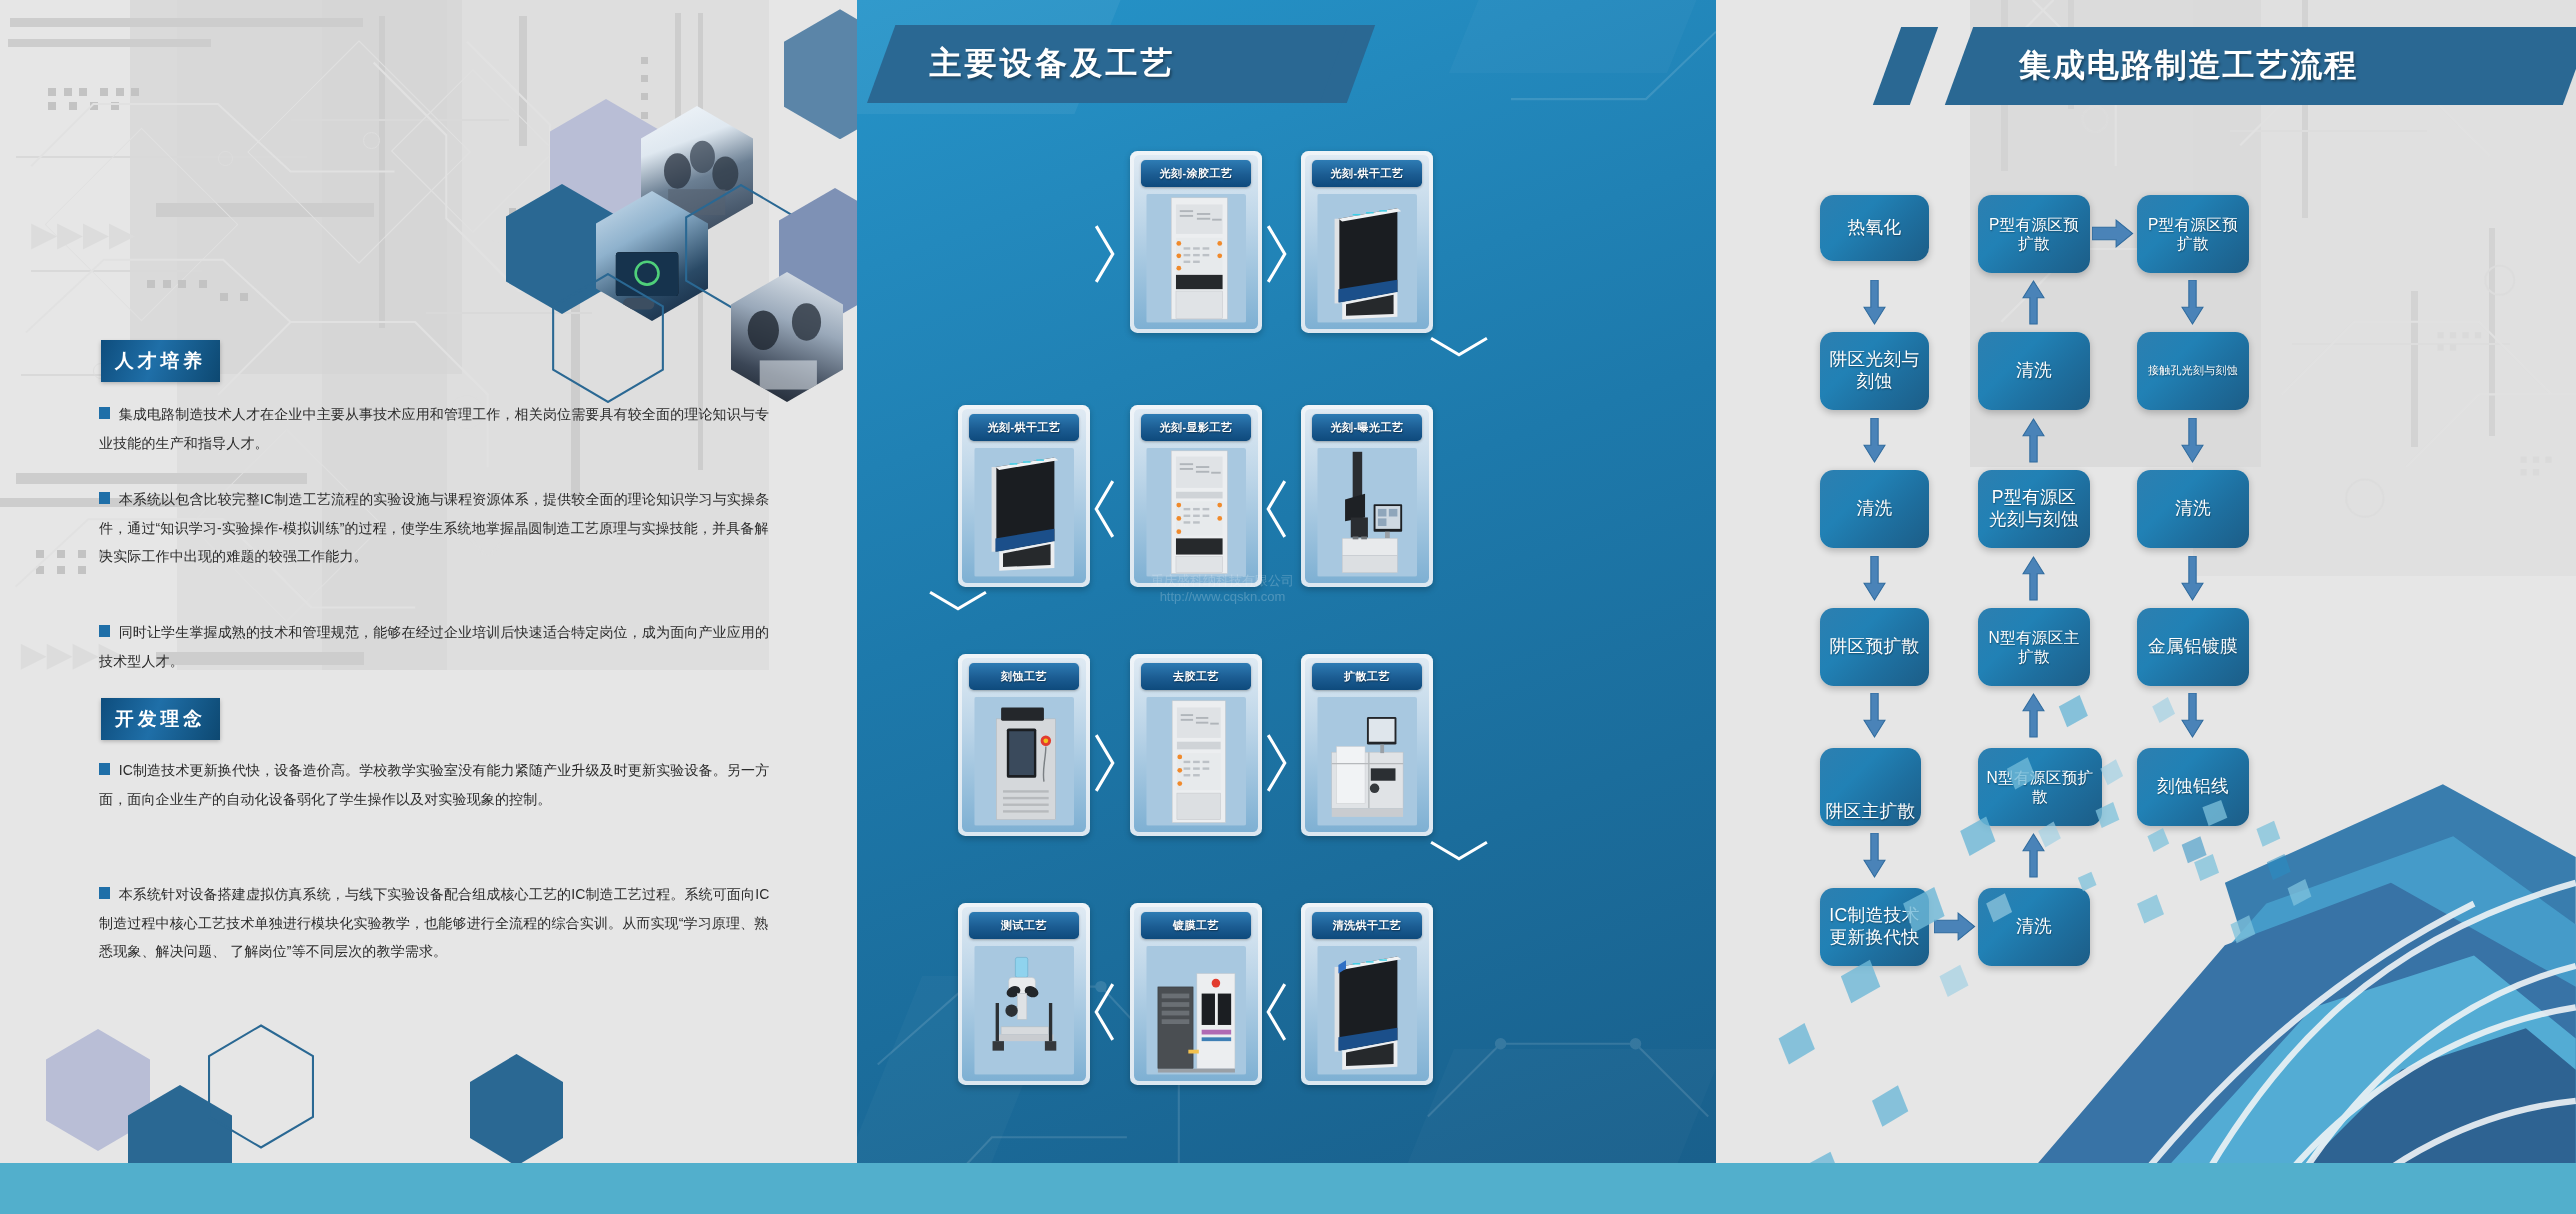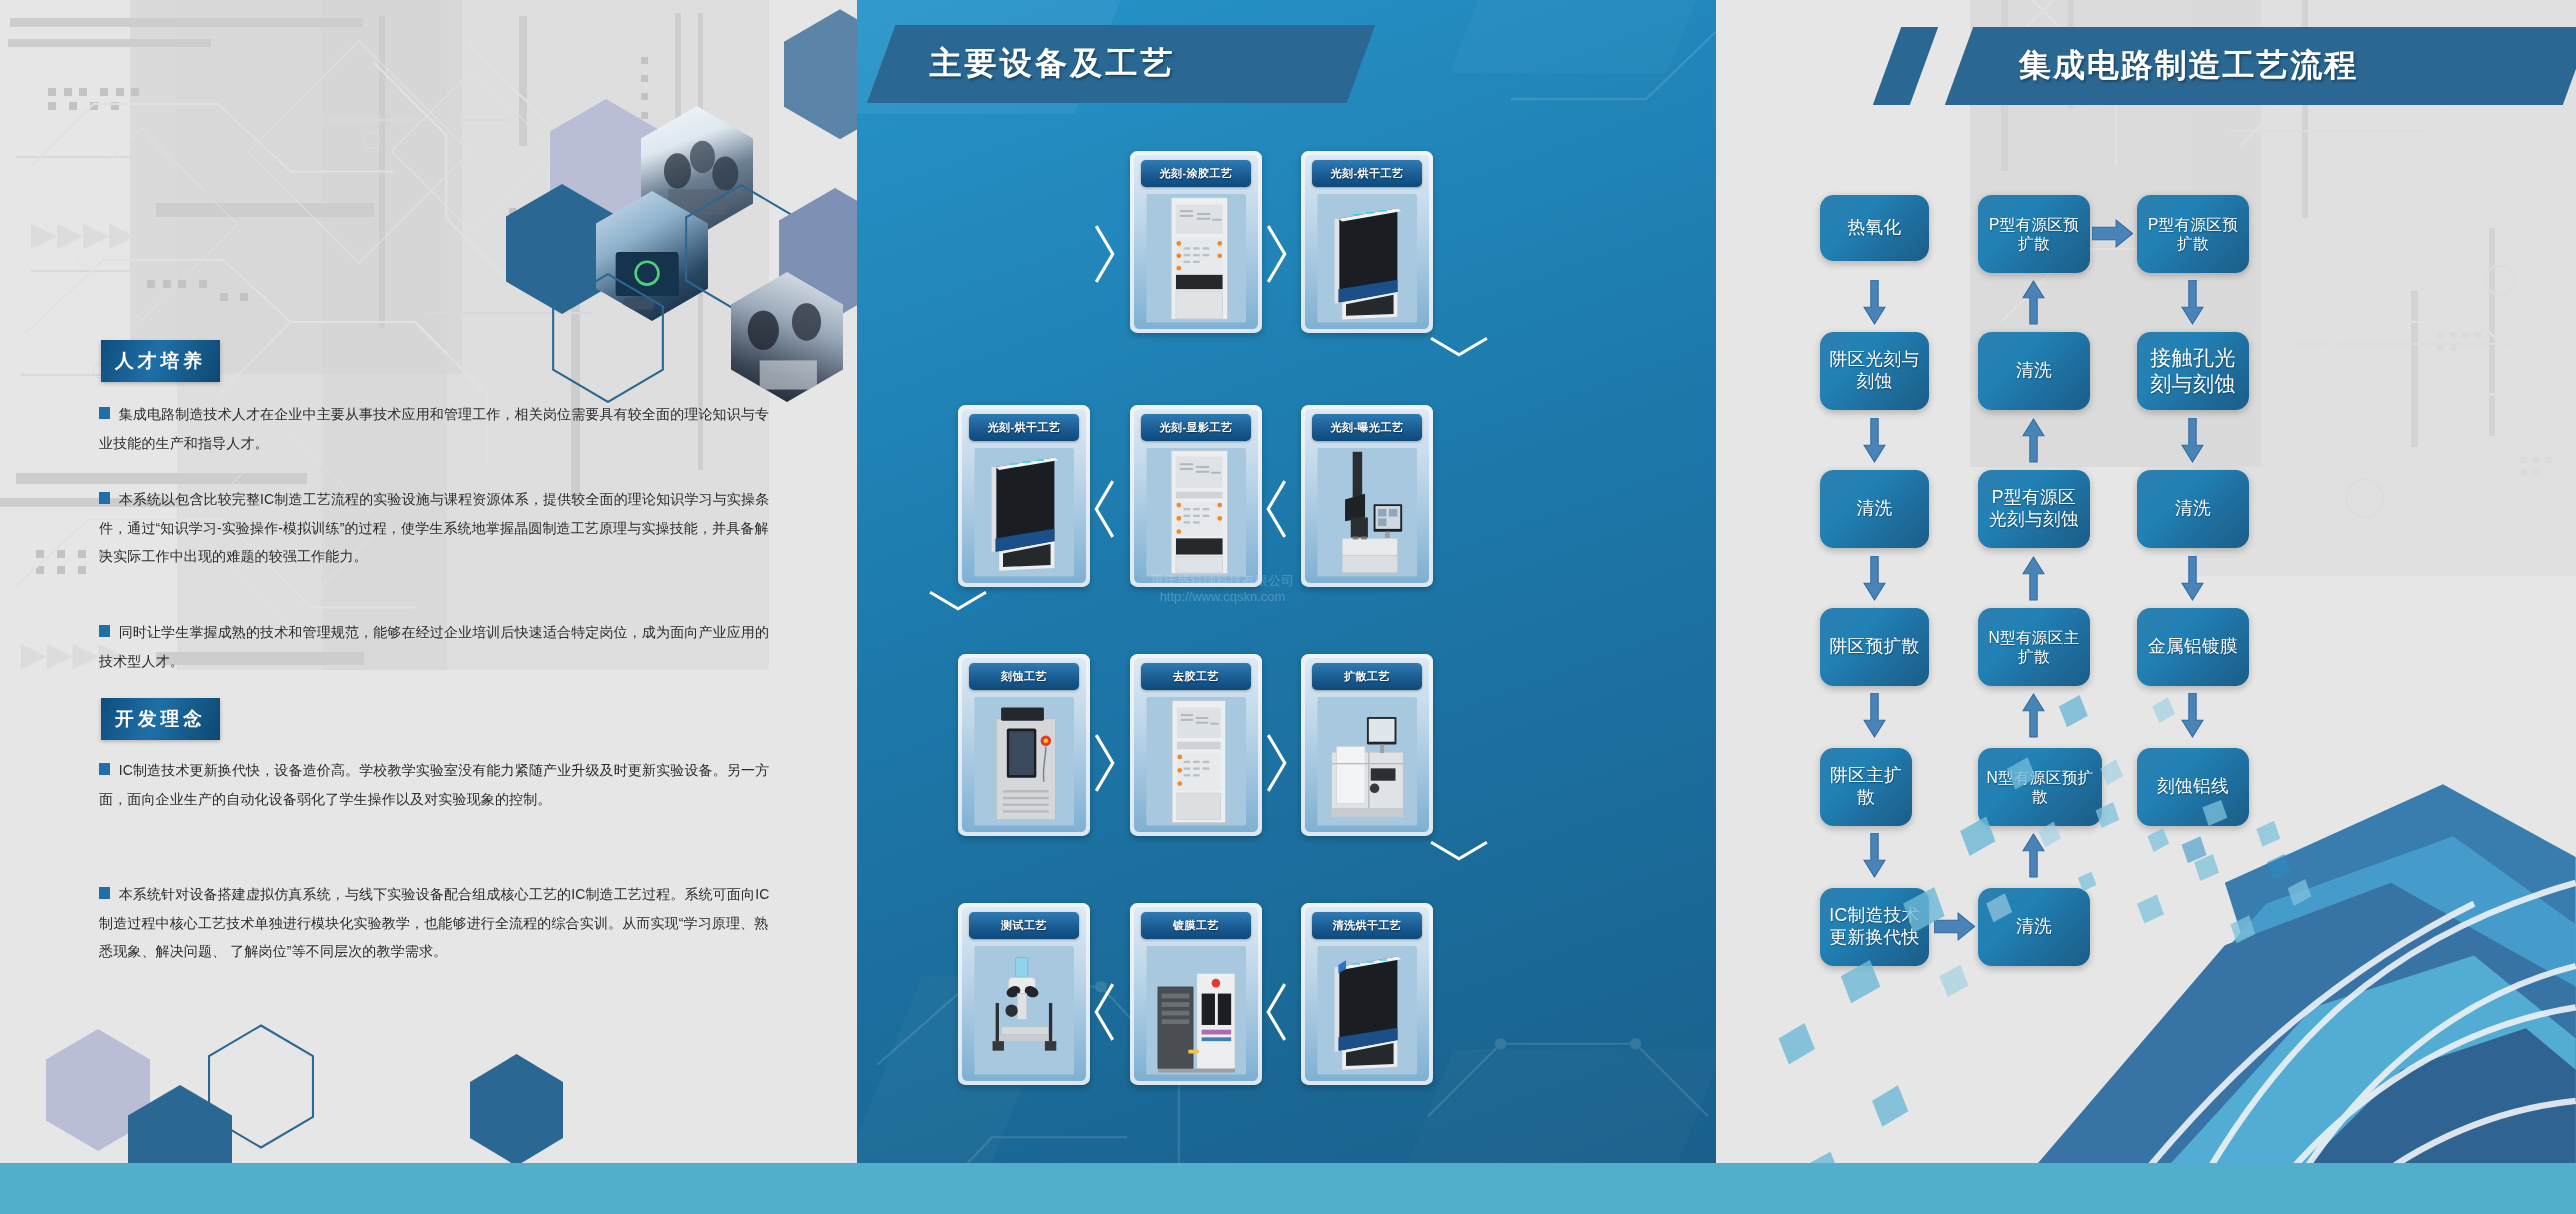--- a/index.html
+++ b/index.html
@@ -761,21 +761,21 @@
 
     <div class="flow-box" style="left:104px;top:608px;width:109px;height:78px;">
       <span>阱区预扩散</span>
       </div>
     <div class="arr" style="left:147px;top:693px;">
       <svg width="23" height="45" viewBox="0 0 44 86">
           <polygon points="15,0 29,0 29,52 42,52 22,84 2,52 15,52" fill="#4a83b8" stroke="#2f6b9e" stroke-width="2"></polygon>
         </svg>
       </div>
 
-    <div class="flow-box" style="left:104px;top:748px;width:92px;height:78px;">
+    <div class="flow-box" style="left:104px;top:748px;width:101px;height:78px;align-items:flex-end;">
       <span>阱区主扩散</span>
       </div>
     <div class="arr" style="left:147px;top:833px;">
       <svg width="23" height="45" viewBox="0 0 44 86">
           <polygon points="15,0 29,0 29,52 42,52 22,84 2,52 15,52" fill="#4a83b8" stroke="#2f6b9e" stroke-width="2"></polygon>
         </svg>
       </div>
 
     <div class="flow-box" style="left:104px;top:888px;width:109px;height:78px;">
       <span>IC制造技术更新换代快</span>
@@ -844,21 +844,21 @@
 
     <div class="flow-box" style="left:421px;top:195px;width:112px;height:78px;font-size:15.6px;">
       <span>P型有源区预扩散</span>
       </div>
     <div class="arr" style="left:465px;top:280px;">
       <svg width="23" height="45" viewBox="0 0 44 86">
           <polygon points="15,0 29,0 29,52 42,52 22,84 2,52 15,52" fill="#4a83b8" stroke="#2f6b9e" stroke-width="2"></polygon>
         </svg>
       </div>
 
-    <div class="flow-box" style="left:421px;top:332px;width:112px;height:78px;font-size:21px;">
+    <div class="flow-box" style="left:421px;top:332px;width:112px;height:78px;font-size:11px;">
       <span>接触孔光刻与刻蚀</span>
       </div>
     <div class="arr" style="left:465px;top:418px;">
       <svg width="23" height="45" viewBox="0 0 44 86">
           <polygon points="15,0 29,0 29,52 42,52 22,84 2,52 15,52" fill="#4a83b8" stroke="#2f6b9e" stroke-width="2"></polygon>
         </svg>
       </div>
 
     <div class="flow-box" style="left:421px;top:470px;width:112px;height:78px;">
       <span>清洗</span>

